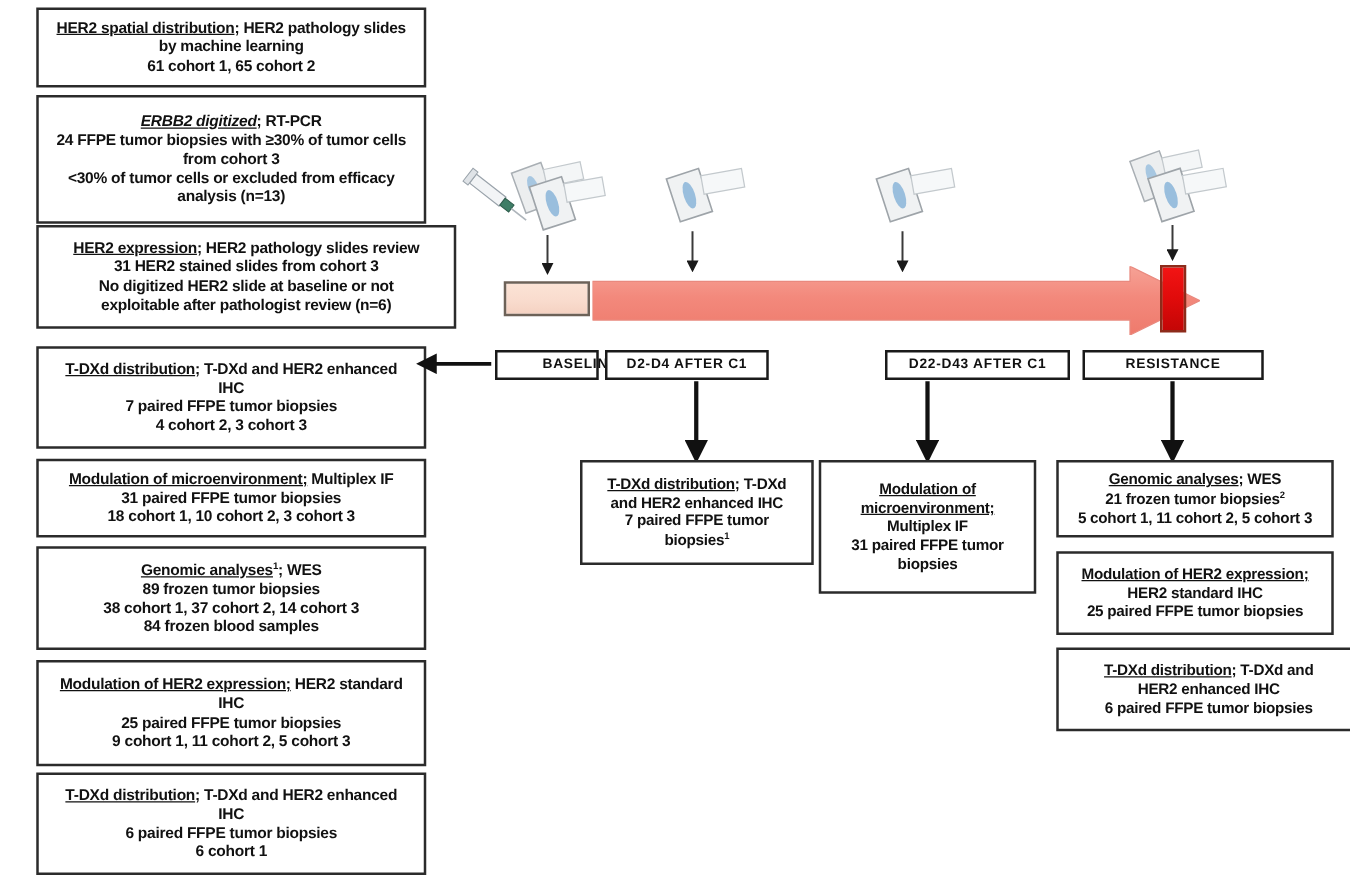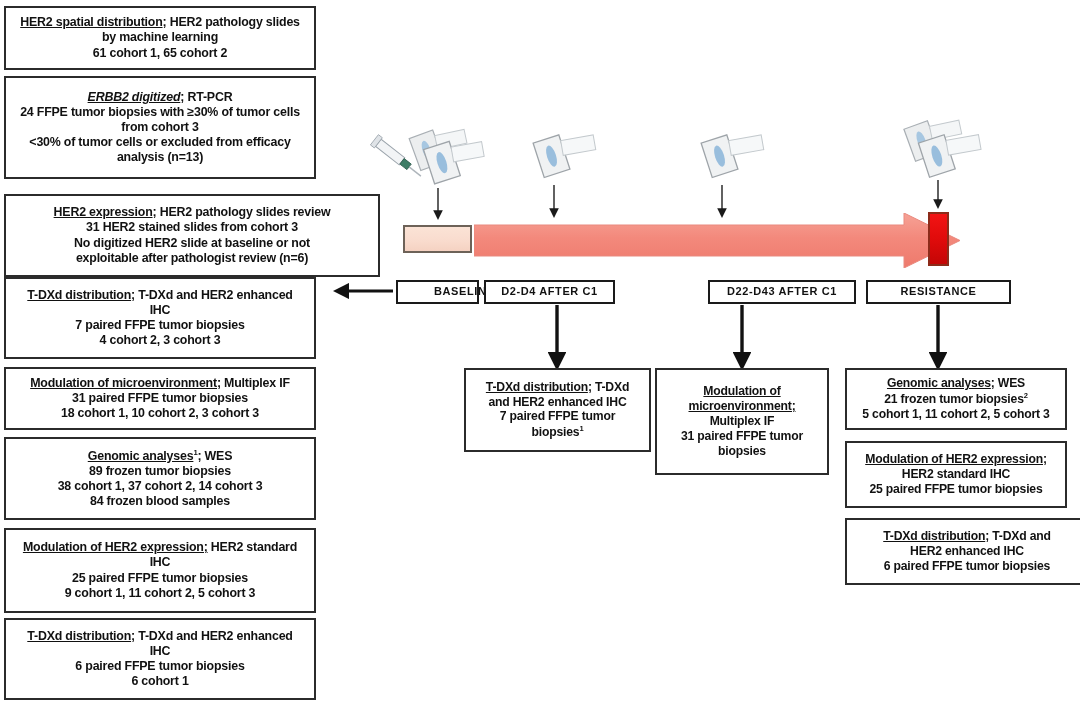--- a/index.html
+++ b/index.html
@@ -27,21 +27,21 @@
     font-weight:bold;
     letter-spacing:-0.2px;
   }
   .box .ln{display:block;width:100%;line-height:1.22;}
   .u{text-decoration:underline;}
   .it{font-style:italic;}
   sup{font-size:.62em;vertical-align:super;font-weight:bold;}
 
   
   .left .ln{font-size:12.4px;}
-  .left{padding:3px 5px;}
+  .left{padding:3px 5px;margin-left:25px;}
 
   
   .period{
     border:2px solid #1a1a1a;
     font-size:11px;
     letter-spacing:.6px;
     font-weight:bold;
     padding:0 2px;
   }
 
@@ -82,21 +82,21 @@
   </div>
 
   <div class="box left" style="left:4px;top:76px;width:312px;height:103px;">
     <span class="ln"><span class="u it">ERBB2 digitized</span><span>; RT-PCR</span></span>
     <span class="ln">24 FFPE tumor biopsies with ≥30% of tumor cells</span>
     <span class="ln">from cohort 3</span>
     <span class="ln">&lt;30% of tumor cells or excluded from efficacy</span>
     <span class="ln">analysis (n=13)</span>
   </div>
 
-  <div class="box left" style="left:4px;top:194px;width:376px;height:83px;">
+  <div class="box left" style="left:4px;top:180px;width:336px;height:83px;">
     <span class="ln"><span class="u">HER2 expression</span><span>; HER2 pathology slides review</span></span>
     <span class="ln">31 HER2 stained slides from cohort 3</span>
     <span class="ln">No digitized HER2 slide at baseline or not</span>
     <span class="ln">exploitable after pathologist review (n=6)</span>
   </div>
 
   <div class="box left" style="left:4px;top:277px;width:312px;height:82px;">
     <span class="ln"><span class="u">T-DXd distribution</span><span>; T-DXd and HER2 enhanced</span></span>
     <span class="ln">IHC</span>
     <span class="ln">7 paired FFPE tumor biopsies</span>

